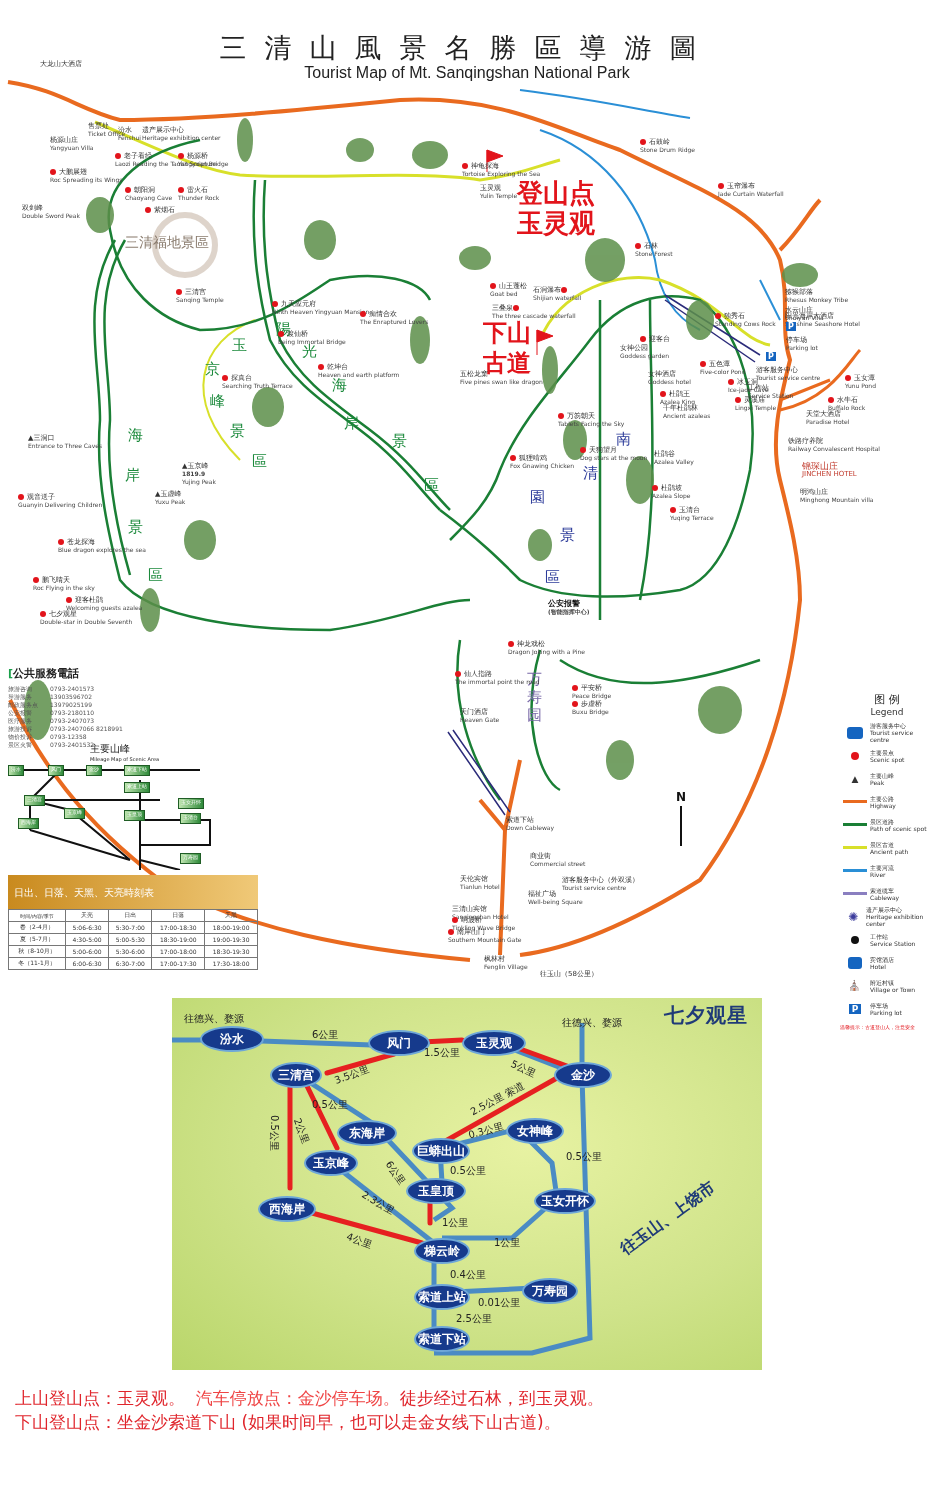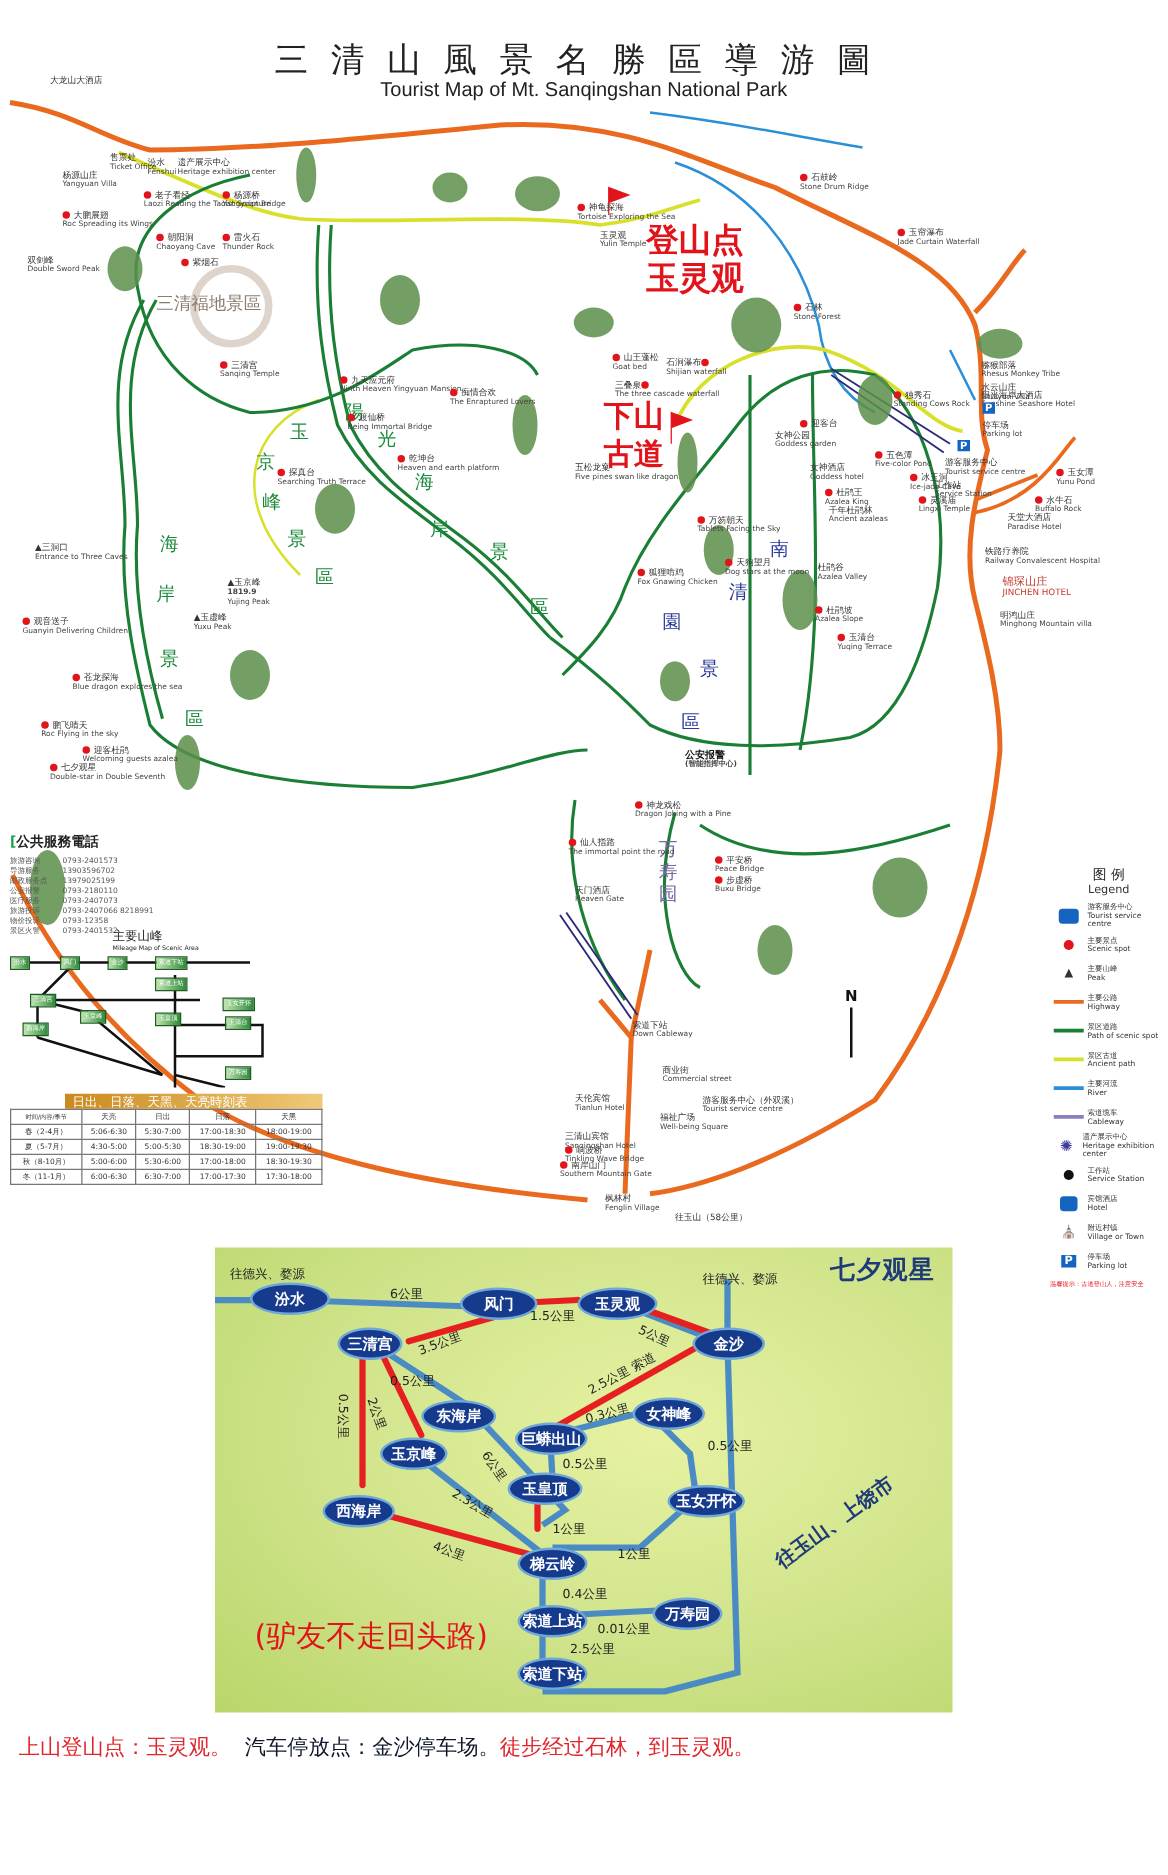--- a/index.html
+++ b/index.html
@@ -13,42 +13,42 @@
   .poi .en{display:block;font-size:6px;color:#444;}
   .big-red{position:absolute;color:#e2141b;font-weight:bold;font-family:"DejaVu Sans",sans-serif;line-height:30px;}
   .zone{position:absolute;color:#1c8a3c;font-size:15px;font-family:"DejaVu Serif",serif;}
   .zone-blue{position:absolute;color:#2b3a99;font-size:15px;font-family:"DejaVu Serif",serif;}
   .phones{left:8px;top:666px;width:150px;font-size:6px;color:#555;}
   .phones h4{margin:0 0 4px;font-size:11px;color:#222;font-family:"DejaVu Sans",sans-serif;}
   .phones h4 span{color:#1aa04a;}
   .phones .row{display:flex;line-height:8px;}
   .phones .row span:first-child{width:42px;}
   .sun-table{left:8px;top:875px;width:250px;}
-  .sun-table .hdr{background:linear-gradient(90deg,#c98a1e,#f0c978);color:#fff;font-size:10px;padding:0 6px;height:12px;margin-left:44px;}
+  .sun-table .hdr{background:linear-gradient(90deg,#c98a1e,#f0c978);color:#fff;font-size:10px;padding:11px 6px;height:12px;}
   .sun-table table{border-collapse:collapse;width:100%;font-size:6px;color:#333;}
   .sun-table td{border:1px solid #777;padding:1px 2px;height:9px;text-align:center;}
   .legend{left:840px;top:692px;width:94px;font-size:6px;color:#333;}
   .legend h3{margin:0;font-size:11px;text-align:center;font-weight:normal;color:#222;font-family:"DejaVu Serif",serif;}
   .legend .sub{text-align:center;font-size:9px;margin-bottom:4px;}
   .legend .item{display:flex;align-items:center;height:23px;}
   .legend .sym{width:30px;display:flex;justify-content:center;align-items:center;}
   .legend .txt{line-height:7px;}
   .legend .note{color:#e2141b;font-size:5px;margin-top:4px;}
   .mini-title{left:90px;top:742px;font-size:10px;color:#222;font-family:"DejaVu Serif",serif;}
   .mm{position:absolute;background:linear-gradient(90deg,#bfe5b0,#2f8a3a);border:1px solid #1f5d25;height:9px;font-size:5px;color:#fff;padding:0 2px;}
   .route-panel{left:172px;top:998px;width:590px;height:372px;background:radial-gradient(ellipse at 60% 40%,#e7f2a2 0%,#cfe38a 55%,#b9d66a 100%);}
   .rp-title{right:14px;top:4px;font-size:20px;font-weight:bold;color:#1f3a78;letter-spacing:1px;}
   .node{position:absolute;background:#163a8c;color:#fff;border:2px solid #6ea7d8;border-radius:50%;font-size:12px;font-weight:bold;display:flex;align-items:center;justify-content:center;box-sizing:border-box;height:26px;}
   .dist{position:absolute;font-size:10px;color:#222;white-space:nowrap;}
   .rp-dir{position:absolute;font-size:10px;color:#222;}
   .rp-plan{left:14px;top:296px;color:#e2141b;font-size:24px;line-height:30px;text-align:center;width:222px;}
   .rp-road{position:absolute;font-size:16px;color:#1f3a78;font-weight:bold;transform:rotate(-36deg);}
   .notes{left:15px;top:1386px;width:920px;font-size:17px;line-height:24px;font-family:"DejaVu Sans",sans-serif;}
   .red{color:#e0252c;}
-  .dark{color:#0f172a;}
+  .dark{color:#ef4444;}
   .compass{left:676px;top:790px;font-size:12px;font-weight:bold;color:#111;}
 </style>
 </head>
 <body>
 
 <div class="abs title-cn">三清山風景名勝區導游圖</div>
 <div class="abs title-en">Tourist Map of Mt. Sanqingshan National Park</div>
 
 <svg class="abs map-svg" width="934" height="900" viewBox="0 80 934 900">
 
@@ -465,19 +465,19 @@
   <div class="dist" style="left:296px;top:126px;transform:rotate(-15deg)">0.3公里</div>
   <div class="dist" style="left:278px;top:166px">0.5公里</div>
   <div class="dist" style="left:394px;top:152px">0.5公里</div>
   <div class="dist" style="left:270px;top:218px">1公里</div>
   <div class="dist" style="left:322px;top:238px">1公里</div>
   <div class="dist" style="left:278px;top:270px">0.4公里</div>
   <div class="dist" style="left:306px;top:298px">0.01公里</div>
   <div class="dist" style="left:284px;top:314px">2.5公里</div>
 
   <div class="abs rp-plan">
-    <div>(驴友不走回头路)</div>
   </div>
 </div>
 
 <div class="abs notes">
   <div><span class="red">上山登山点：玉灵观。</span>&nbsp;&nbsp;<span class="dark">汽车停放点：金沙停车场。</span><span class="red">徒步经过石林，到玉灵观。</span></div>
+  <div><span class="red">下山登山点：坐金沙索道下山 (如果时间早，也可以走金女线下山古道)。</span></div>
 </div>
 
 </body></html>

